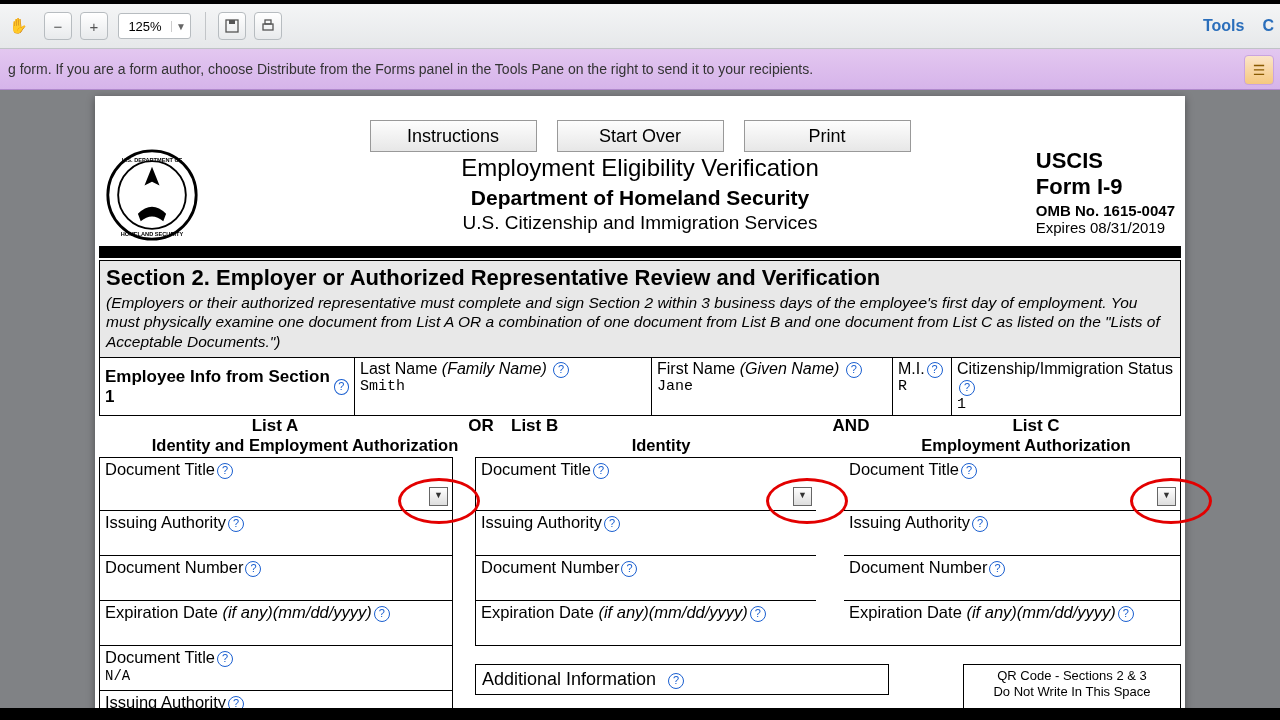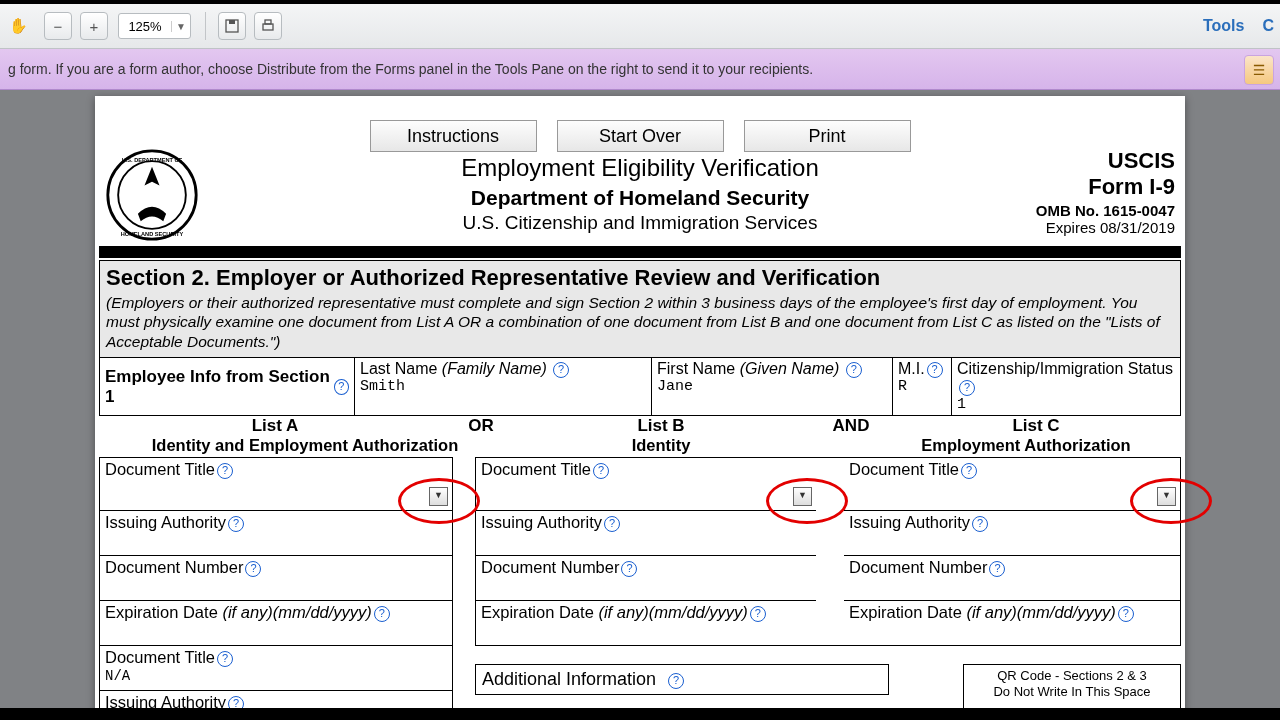--- a/index.html
+++ b/index.html
@@ -20,41 +20,41 @@
 .page{width:1090px;background:#fff;margin-top:6px;box-shadow:0 2px 8px rgba(0,0,0,.4)}
 .form-btn-row{display:flex;gap:20px;justify-content:center;padding:24px 0 2px}
 .form-btn{width:165px;height:30px;border:1px solid #999;background:linear-gradient(#fdfdfd,#e7e7e7);font-size:18px;display:flex;align-items:center;justify-content:center}
 .header{position:relative;padding:0 20px 6px}
 .seal{position:absolute;left:10px;top:-6px;width:94px;height:94px;border-radius:50%;display:flex;align-items:center;justify-content:center}
 .seal svg{width:94px;height:94px}
 .center-head{text-align:center}
 .center-head h1{margin:0;font-size:24px;font-weight:normal}
 .center-head h2{margin:4px 0 0;font-size:21px;font-weight:bold}
 .center-head h3{margin:2px 0 0;font-size:19px;font-weight:normal}
-.right-head{position:absolute;right:10px;top:-6px;text-align:right;font-weight:bold}
+.right-head{position:absolute;right:10px;top:-6px;text-align:left;font-weight:bold}
 .right-head .l1{font-size:22px}
 .right-head .l2{font-size:22px}
 .right-head .l3{font-size:15px;font-weight:bold;margin-top:2px}
 .right-head .l4{font-size:15px;font-weight:normal}
 .black-bar{height:12px;background:#000;margin:6px 4px 0}
 .sec2{margin:2px 4px 0;border:1.5px solid #000}
 .sec2-head{background:#e8e8e8;padding:4px 6px 6px}
 .sec2-head .title{font-size:22px;font-weight:bold}
 .sec2-head .desc{font-size:15.5px;font-style:italic;line-height:1.25;margin-top:2px}
 .emp-row{display:flex;border-top:1.5px solid #000}
 .emp-row>div{border-right:1.5px solid #000;padding:2px 5px 2px 5px;font-size:16px}
 .emp-row>div:last-child{border-right:none}
 .cell-title{font-weight:bold;font-size:17px}
 .cell-sub{font-style:italic}
 .cell-val{font-family:"Courier New",monospace;font-size:15px;margin-top:0}
 .help{display:inline-block;width:14px;height:14px;border:1.2px solid #1a5fd0;border-radius:50%;color:#1a5fd0;font-size:11px;line-height:13px;text-align:center;vertical-align:1px;margin-left:2px}
 .lists-head{display:flex;margin:0 4px;font-weight:bold;font-size:17px}
 .lists-head .colL{flex:0 0 352px;text-align:center}
 .lists-head .or{flex:0 0 60px;text-align:center}
-.lists-head .colM{flex:0 0 300px;text-align:center}
+.lists-head .colM{flex:0 0 300px;text-align:left}
 .lists-head .and{flex:0 0 80px;text-align:center}
 .lists-head .colR{flex:1;text-align:center}
 .lists-sub{display:flex;margin:0 4px;font-weight:bold;font-size:16.5px}
 .lists-sub .colL{flex:0 0 412px;text-align:center}
 .lists-sub .colM{flex:0 0 300px;text-align:center}
 .lists-sub .colR{flex:1;text-align:center;padding-left:60px}
 .doc-grid{display:flex;margin:2px 4px 0}
 .doc-col{border:1.5px solid #000}
 .doc-col.a{flex:0 0 352px}
 .gap{flex:0 0 22px}

